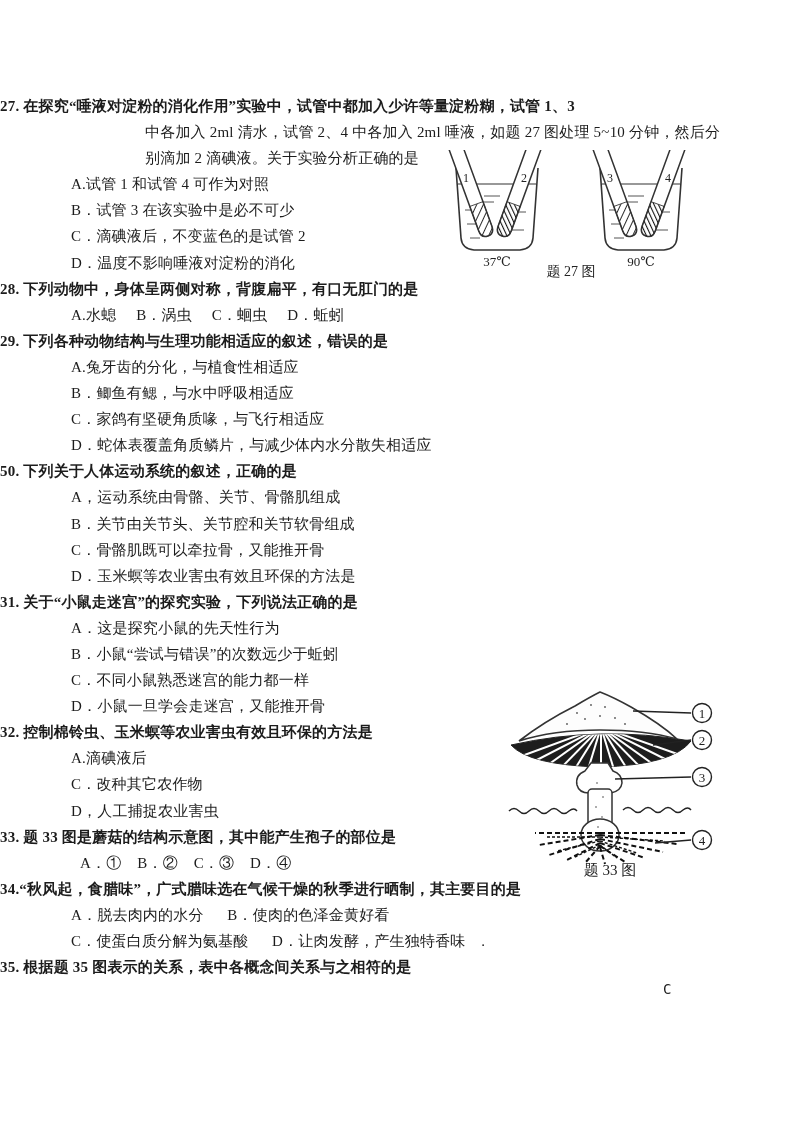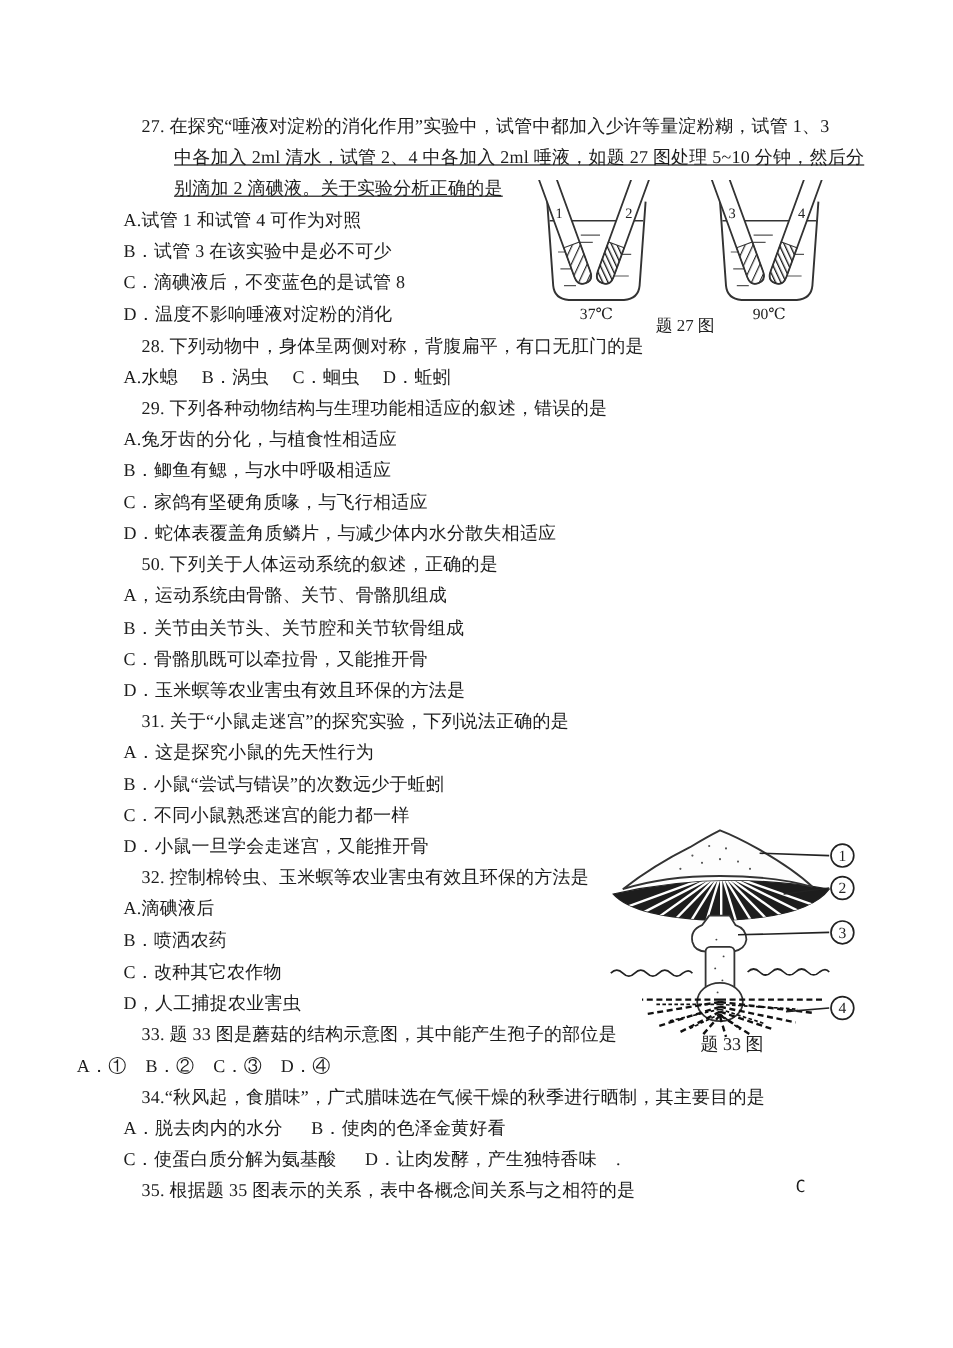--- a/index.html
+++ b/index.html
@@ -10,44 +10,44 @@
     font-family:"Liberation Serif","DejaVu Serif",serif;
     color:#1c1c1c;
     overflow:hidden;
   }
   .textflow{position:absolute;top:93px;left:0;width:794px;}
   .line{
     height:26.1px;line-height:26.1px;
     font-size:15px;white-space:pre;
     letter-spacing:0.2px;
   }
-  .q{padding-left:118px;}
-  .cont{padding-left:145px;text-decoration:underline;}
-  .opt{padding-left:103px;}
-  .opt33{padding-left:64px;}
+  .q{font-weight:bold;}
+  .cont{padding-left:145px;}
+  .opt{padding-left:71px;}
+  .opt33{padding-left:80px;}
   .stray{
     position:absolute;left:663px;top:981px;
     font-size:14px;font-family:"DejaVu Sans Mono",monospace;
   }
   .fig{position:absolute;}
   svg text{font-family:"Liberation Serif","DejaVu Serif",serif;fill:#222;}
 </style>
 </head>
 <body>
 
 <div class="page">
 
   <div class="textflow">
 
     <div class="line q">27. 在探究“唾液对淀粉的消化作用”实验中，试管中都加入少许等量淀粉糊，试管 1、3</div>
     <div class="line cont">中各加入 2ml 清水，试管 2、4 中各加入 2ml 唾液，如题 27 图处理 5~10 分钟，然后分</div>
     <div class="line cont">别滴加 2 滴碘液。关于实验分析正确的是</div>
     <div class="line opt">A.试管 1 和试管 4 可作为对照</div>
     <div class="line opt">B．试管 3 在该实验中是必不可少</div>
-    <div class="line opt">C．滴碘液后，不变蓝色的是试管 8</div>
+    <div class="line opt">C．滴碘液后，不变蓝色的是试管 2</div>
     <div class="line opt">D．温度不影响唾液对淀粉的消化</div>
 
     <div class="line q">28. 下列动物中，身体呈两侧对称，背腹扁平，有口无肛门的是</div>
     <div class="line opt">A.水螅     B．涡虫     C．蛔虫     D．蚯蚓</div>
 
     <div class="line q">29. 下列各种动物结构与生理功能相适应的叙述，错误的是</div>
     <div class="line opt">A.兔牙齿的分化，与植食性相适应</div>
     <div class="line opt">B．鲫鱼有鳃，与水中呼吸相适应</div>
     <div class="line opt">C．家鸽有坚硬角质喙，与飞行相适应</div>
     <div class="line opt">D．蛇体表覆盖角质鳞片，与减少体内水分散失相适应</div>
@@ -59,21 +59,20 @@
     <div class="line opt">D．玉米螟等农业害虫有效且环保的方法是</div>
 
     <div class="line q">31. 关于“小鼠走迷宫”的探究实验，下列说法正确的是</div>
     <div class="line opt">A．这是探究小鼠的先天性行为</div>
     <div class="line opt">B．小鼠“尝试与错误”的次数远少于蚯蚓</div>
     <div class="line opt">C．不同小鼠熟悉迷宫的能力都一样</div>
     <div class="line opt">D．小鼠一旦学会走迷宫，又能推开骨</div>
 
     <div class="line q">32. 控制棉铃虫、玉米螟等农业害虫有效且环保的方法是</div>
     <div class="line opt">A.滴碘液后</div>
-    <div class="line opt">B．喷洒农药</div>
     <div class="line opt">C．改种其它农作物</div>
     <div class="line opt">D，人工捕捉农业害虫</div>
 
     <div class="line q">33. 题 33 图是蘑菇的结构示意图，其中能产生孢子的部位是</div>
     <div class="line opt33">A．①    B．②    C．③    D．④</div>
 
     <div class="line q">34.“秋风起，食腊味”，广式腊味选在气候干燥的秋季进行晒制，其主要目的是</div>
     <div class="line opt">A．脱去肉内的水分      B．使肉的色泽金黄好看</div>
     <div class="line opt">C．使蛋白质分解为氨基酸      D．让肉发酵，产生独特香味    .</div>
 

